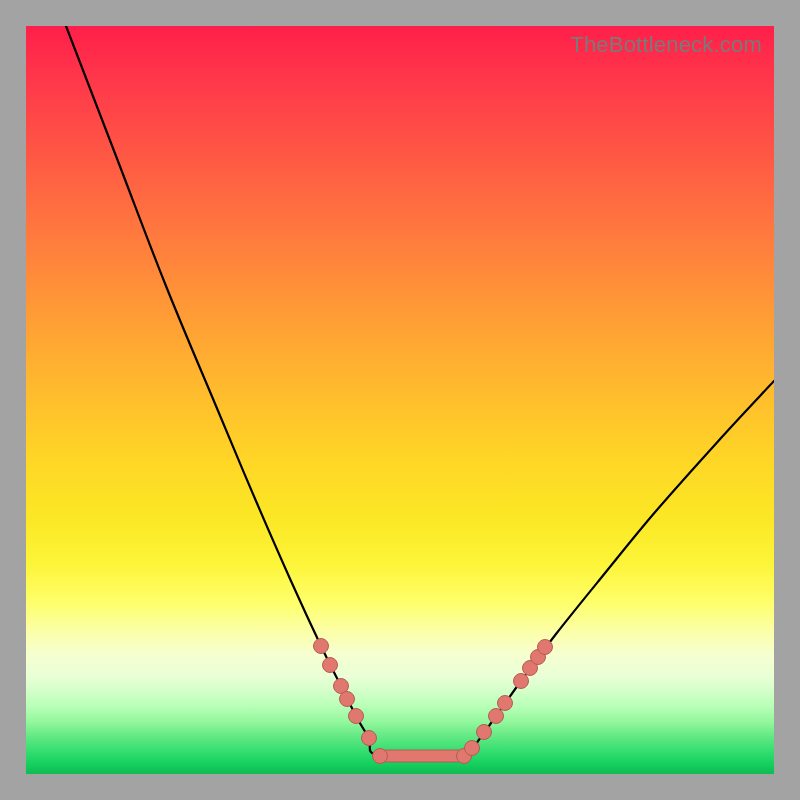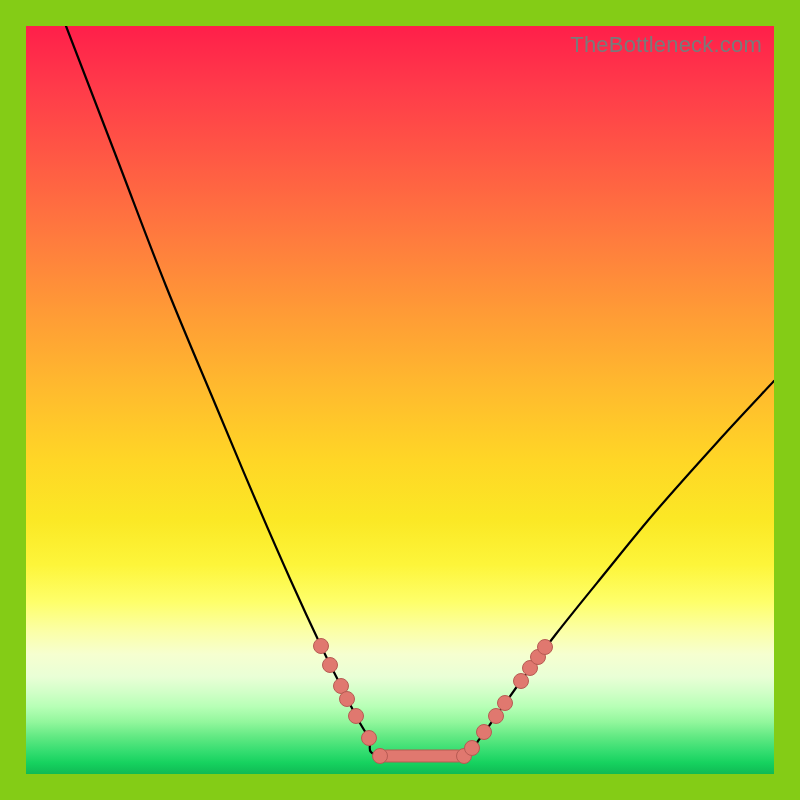--- a/index.html
+++ b/index.html
@@ -10,21 +10,21 @@
     overflow: hidden;
     background: #000;
     font-family: Arial, Helvetica, sans-serif;
   }
   .frame {
     position: absolute;
     left: 0;
     top: 0;
     width: 800px;
     height: 800px;
-    background: #84cc16;
+    background: #a3a3a3;
   }
   .plot {
     position: absolute;
     left: 26px;
     top: 26px;
     width: 748px;
     height: 748px;
     
     background: linear-gradient(
       to bottom,

